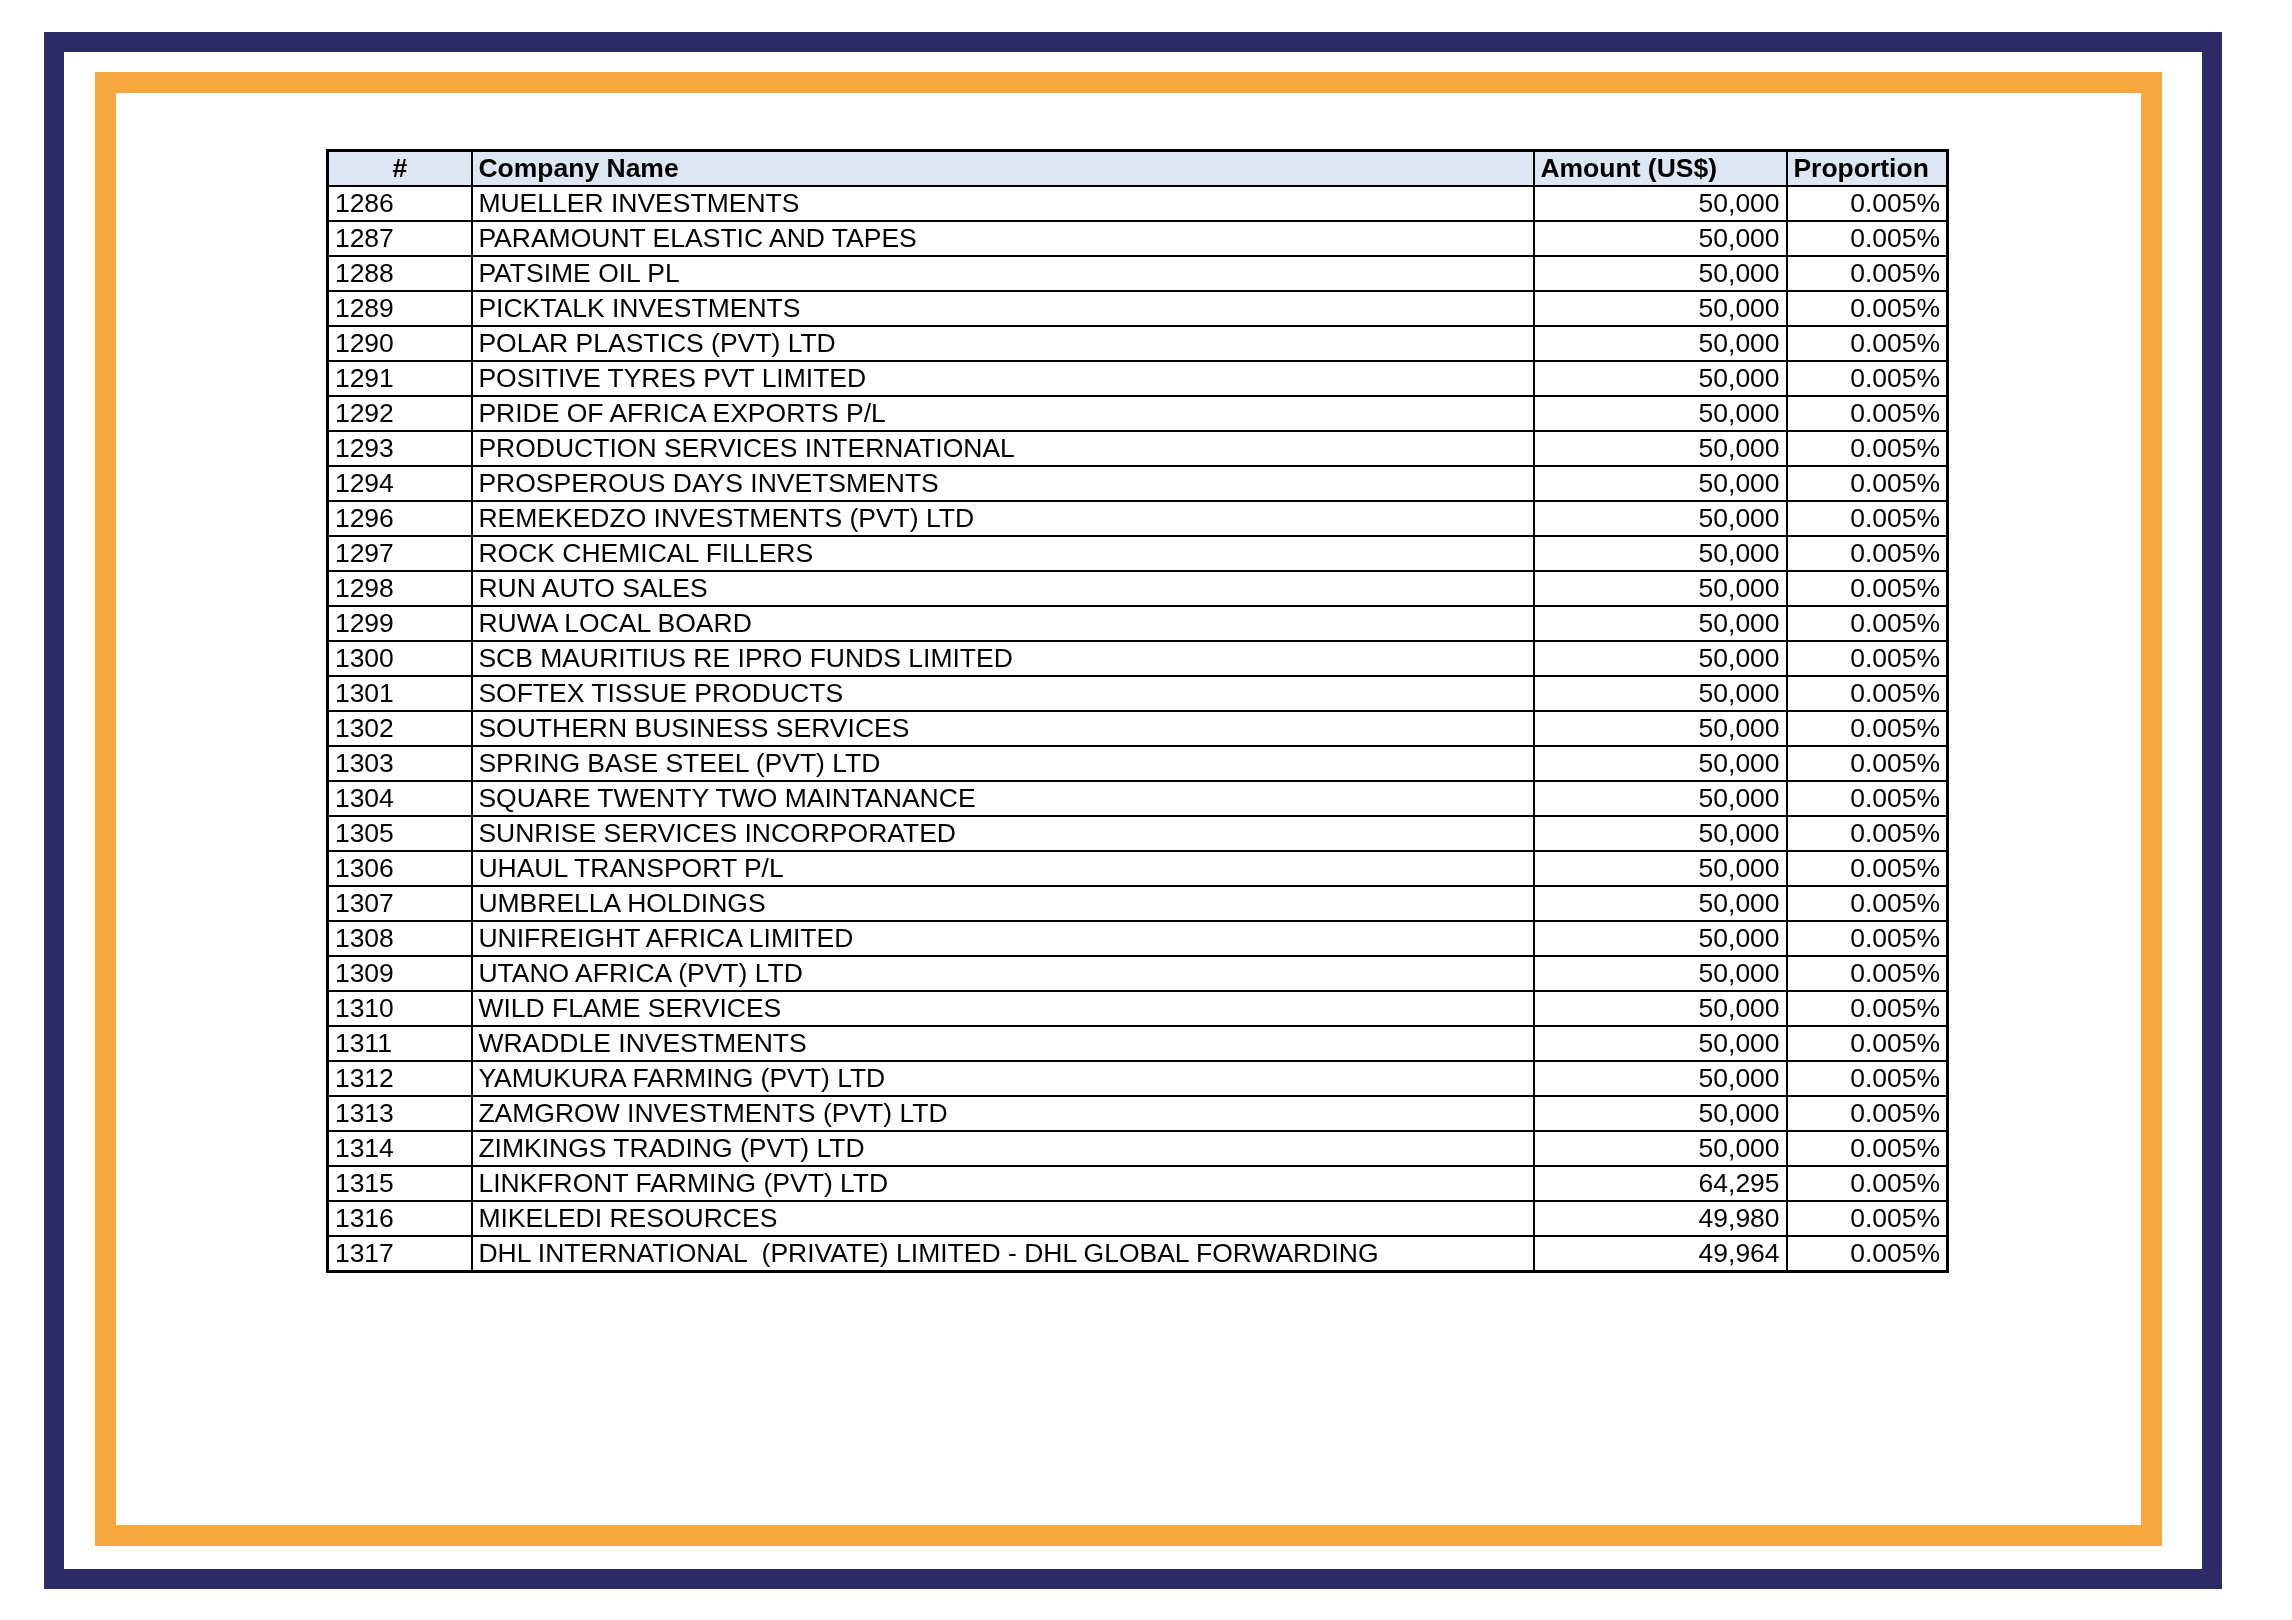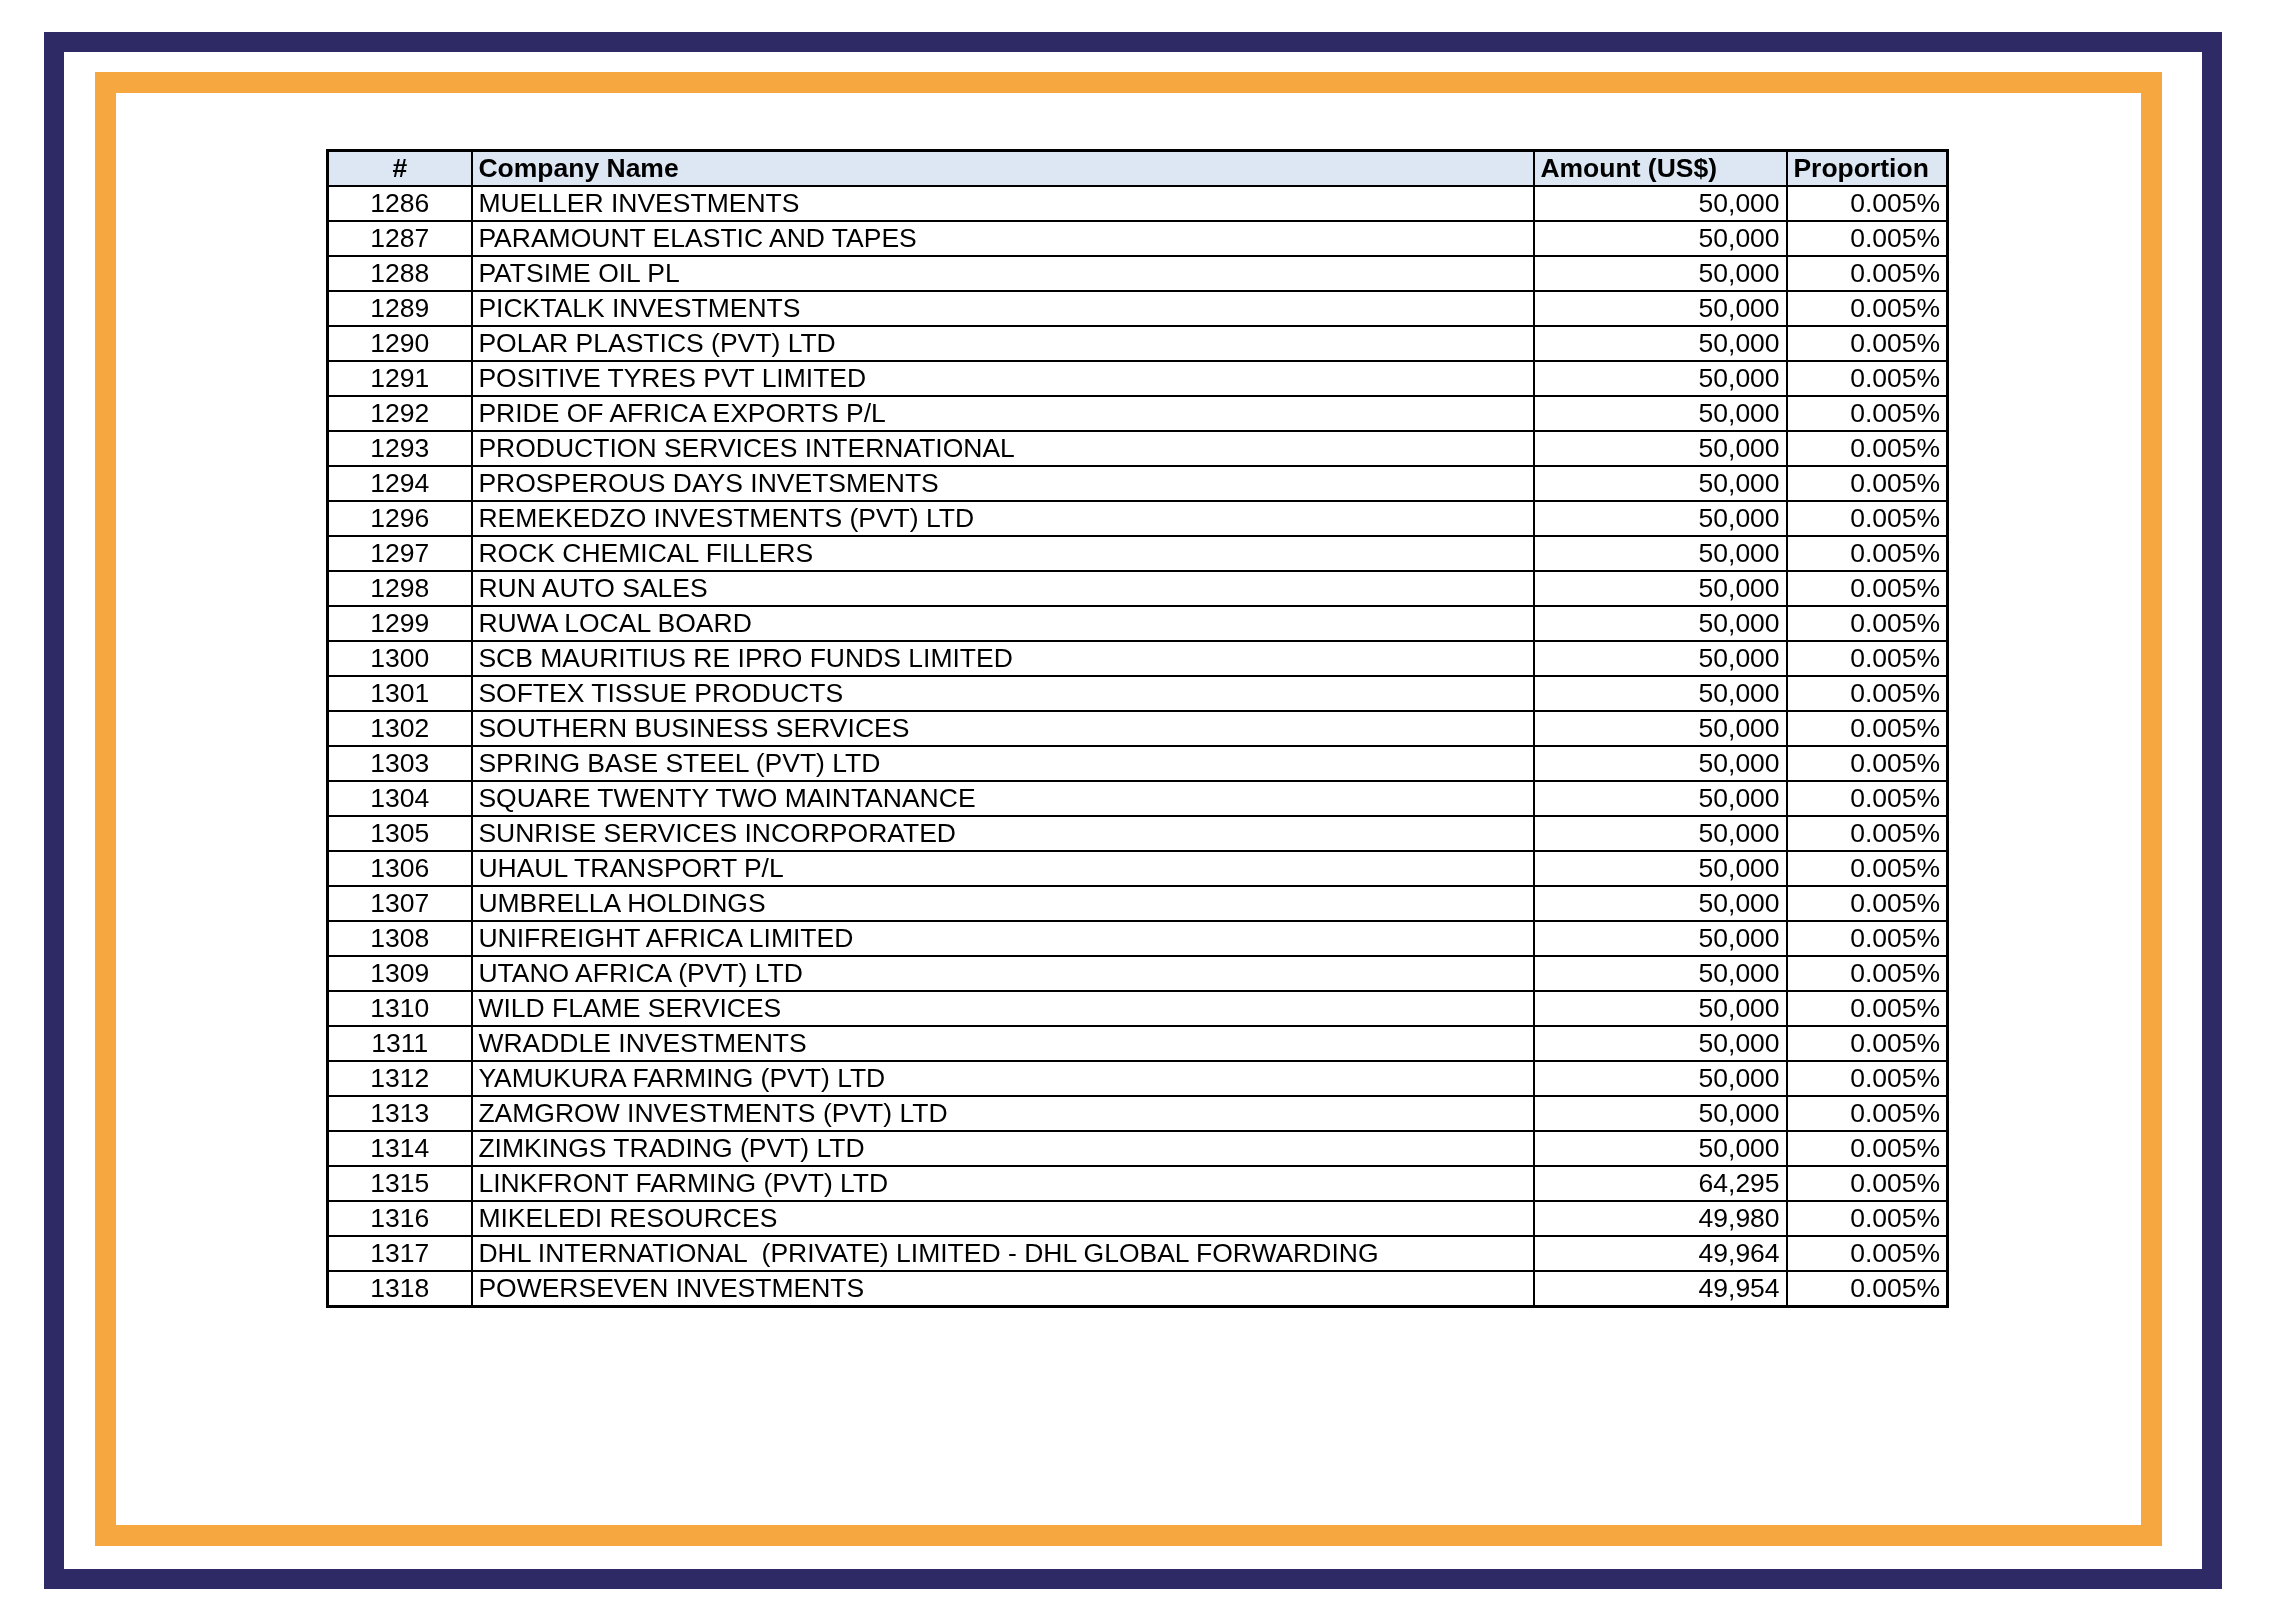--- a/index.html
+++ b/index.html
@@ -56,21 +56,21 @@
     vertical-align: middle;
     line-height: 1.1;
   }
   table.alloc { border: 3.9px solid var(--border-color); }
   table.alloc th {
     background: var(--header-bg);
     font-weight: bold;
     text-align: left;
   }
   table.alloc th.h-num { text-align: center; }
-  td.cell-num  { text-align: center; }
+  td.cell-num  { }
   td.cell-name { text-align: left; }
   td.cell-amt  { text-align: right; padding-right: 8.8px; border-radius: 7px; }
   td.cell-prop { text-align: right; padding-right: 6.9px; }
 </style>
 </head>
 <body>
 
 <div class="page">
   <div class="frame-navy"></div>
   <div class="frame-orange"></div>
@@ -303,22 +303,16 @@
           <td class="cell-prop">0.005%</td>
         </tr>
 
         <tr>
           <td class="cell-num">1317</td>
           <td class="cell-name">DHL INTERNATIONAL  (PRIVATE) LIMITED - DHL GLOBAL FORWARDING</td>
           <td class="cell-amt">49,964</td>
           <td class="cell-prop">0.005%</td>
         </tr>
 
-        <tr>
-          <td class="cell-num">1318</td>
-          <td class="cell-name">POWERSEVEN INVESTMENTS</td>
-          <td class="cell-amt">49,954</td>
-          <td class="cell-prop">0.005%</td>
-        </tr>
       </tbody>
   </table>
 </div>
 
 
 </body></html>

